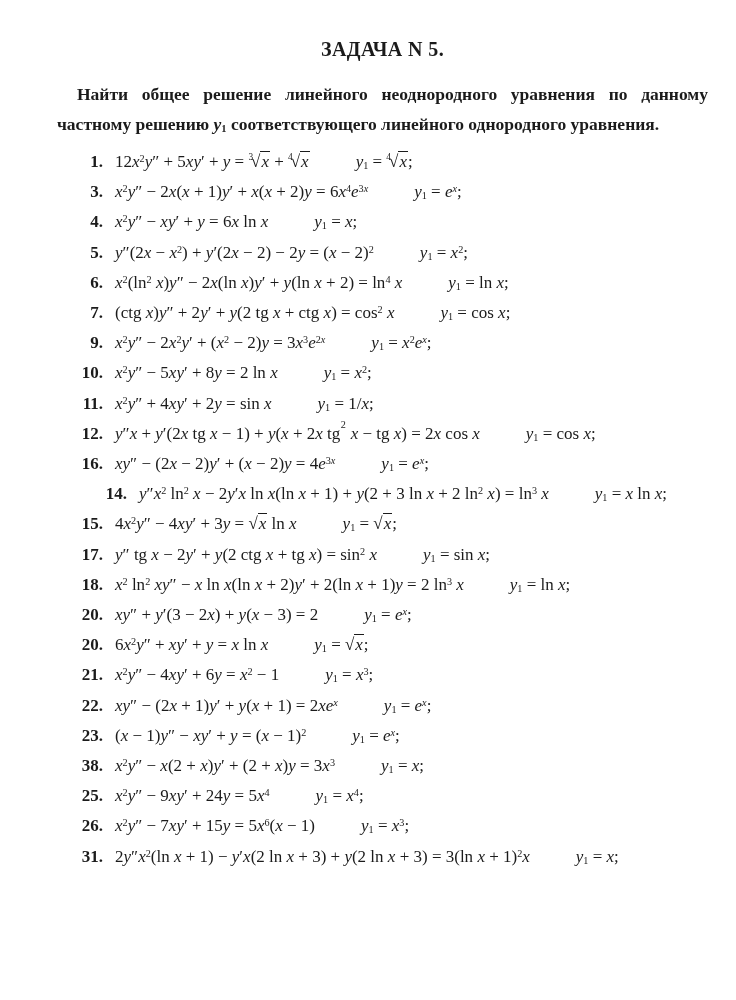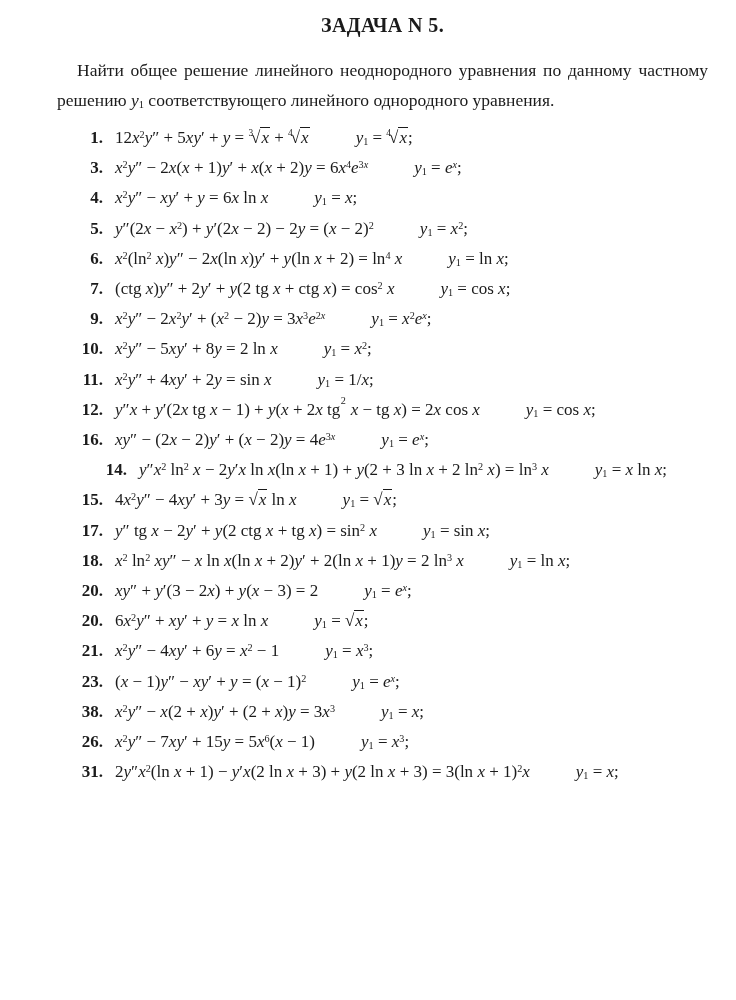--- a/index.html
+++ b/index.html
@@ -1,28 +1,28 @@
 <!DOCTYPE html>
 <html lang="ru"><head>
 <meta charset="utf-8">
 <style>
   html,body{margin:0;padding:0;background:#ffffff;}
   body{width:736px;height:1000px;overflow:hidden;}
   .page{
     box-sizing:border-box;width:736px;height:768px;
     padding:14px 28px 0 57px;
     font-family:"Liberation Serif","DejaVu Serif",serif;
-    color:#1b1b1b;background:#ffffff;
+    color:#1b1b1b;background:#ffffff;margin-top:24px;
   }
   .title{
     font-size:20px;font-weight:700;text-align:center;
     margin:0 0 18px 0;letter-spacing:0.4px;
   }
   .intro{
-    font-size:17.5px;font-weight:400;line-height:30px;
+    font-size:17.5px;font-weight:700;line-height:30px;
     text-align:justify;text-indent:20px;margin:0 0 8px 0;
   }
   .problems{margin:0;padding:0;}
   .item{
     font-size:17px;line-height:30.2px;margin:0;padding:0;text-align:left;
   }
   .item .num{
     display:inline-block;min-width:46px;text-align:right;
     font-weight:700;margin-right:12px;
   }
@@ -77,23 +77,25 @@
   <p class="item"><span class="num">17.</span><span class="eq"><i>y</i>″ tg <i>x</i> − 2<i>y</i>′ + <i>y</i>(2 ctg <i>x</i> + tg <i>x</i>) = sin<sup>2</sup> <i>x</i></span><span class="gap"></span><span class="ans"><i>y</i><sub>1</sub> = sin <i>x</i>;</span></p>
 
   <p class="item"><span class="num">18.</span><span class="eq"><i>x</i><sup>2</sup> ln<sup>2</sup> <i>xy</i>″ − <i>x</i> ln <i>x</i>(ln <i>x</i> + 2)<i>y</i>′ + 2(ln <i>x</i> + 1)<i>y</i> = 2 ln<sup>3</sup> <i>x</i></span><span class="gap"></span><span class="ans"><i>y</i><sub>1</sub> = ln <i>x</i>;</span></p>
 
   <p class="item"><span class="num">20.</span><span class="eq"><i>xy</i>″ + <i>y</i>′(3 − 2<i>x</i>) + <i>y</i>(<i>x</i> − 3) = 2</span><span class="gap"></span><span class="ans"><i>y</i><sub>1</sub> = <i>e</i><sup><i>x</i></sup>;</span></p>
 
   <p class="item"><span class="num">20.</span><span class="eq">6<i>x</i><sup>2</sup><i>y</i>″ + <i>xy</i>′ + <i>y</i> = <i>x</i> ln <i>x</i></span><span class="gap"></span><span class="ans"><i>y</i><sub>1</sub> = <r-s>√<r-r><i>x</i></r-r></r-s>;</span></p>
 
   <p class="item"><span class="num">21.</span><span class="eq"><i>x</i><sup>2</sup><i>y</i>″ − 4<i>xy</i>′ + 6<i>y</i> = <i>x</i><sup>2</sup> − 1</span><span class="gap"></span><span class="ans"><i>y</i><sub>1</sub> = <i>x</i><sup>3</sup>;</span></p>
 
+  <p class="item"><span class="num">22.</span><span class="eq"><i>xy</i>″ − (2<i>x</i> + 1)<i>y</i>′ + <i>y</i>(<i>x</i> + 1) = 2<i>xe</i><sup><i>x</i></sup></span><span class="gap"></span><span class="ans"><i>y</i><sub>1</sub> = <i>e</i><sup><i>x</i></sup>;</span></p>
 
   <p class="item"><span class="num">23.</span><span class="eq">(<i>x</i> − 1)<i>y</i>″ − <i>xy</i>′ + <i>y</i> = (<i>x</i> − 1)<sup>2</sup></span><span class="gap"></span><span class="ans"><i>y</i><sub>1</sub> = <i>e</i><sup><i>x</i></sup>;</span></p>
 
   <p class="item"><span class="num">38.</span><span class="eq"><i>x</i><sup>2</sup><i>y</i>″ − <i>x</i>(2 + <i>x</i>)<i>y</i>′ + (2 + <i>x</i>)<i>y</i> = 3<i>x</i><sup>3</sup></span><span class="gap"></span><span class="ans"><i>y</i><sub>1</sub> = <i>x</i>;</span></p>
 
+  <p class="item"><span class="num">25.</span><span class="eq"><i>x</i><sup>2</sup><i>y</i>″ − 9<i>xy</i>′ + 24<i>y</i> = 5<i>x</i><sup>4</sup></span><span class="gap"></span><span class="ans"><i>y</i><sub>1</sub> = <i>x</i><sup>4</sup>;</span></p>
 
   <p class="item"><span class="num">26.</span><span class="eq"><i>x</i><sup>2</sup><i>y</i>″ − 7<i>xy</i>′ + 15<i>y</i> = 5<i>x</i><sup>6</sup>(<i>x</i> − 1)</span><span class="gap"></span><span class="ans"><i>y</i><sub>1</sub> = <i>x</i><sup>3</sup>;</span></p>
 
   <p class="item"><span class="num">31.</span><span class="eq">2<i>y</i>″<i>x</i><sup>2</sup>(ln <i>x</i> + 1) − <i>y</i>′<i>x</i>(2 ln <i>x</i> + 3) + <i>y</i>(2 ln <i>x</i> + 3) = 3(ln <i>x</i> + 1)<sup>2</sup><i>x</i></span><span class="gap"></span><span class="ans"><i>y</i><sub>1</sub> = <i>x</i>;</span></p>
 </div>
 </div>
 
 </body></html>

